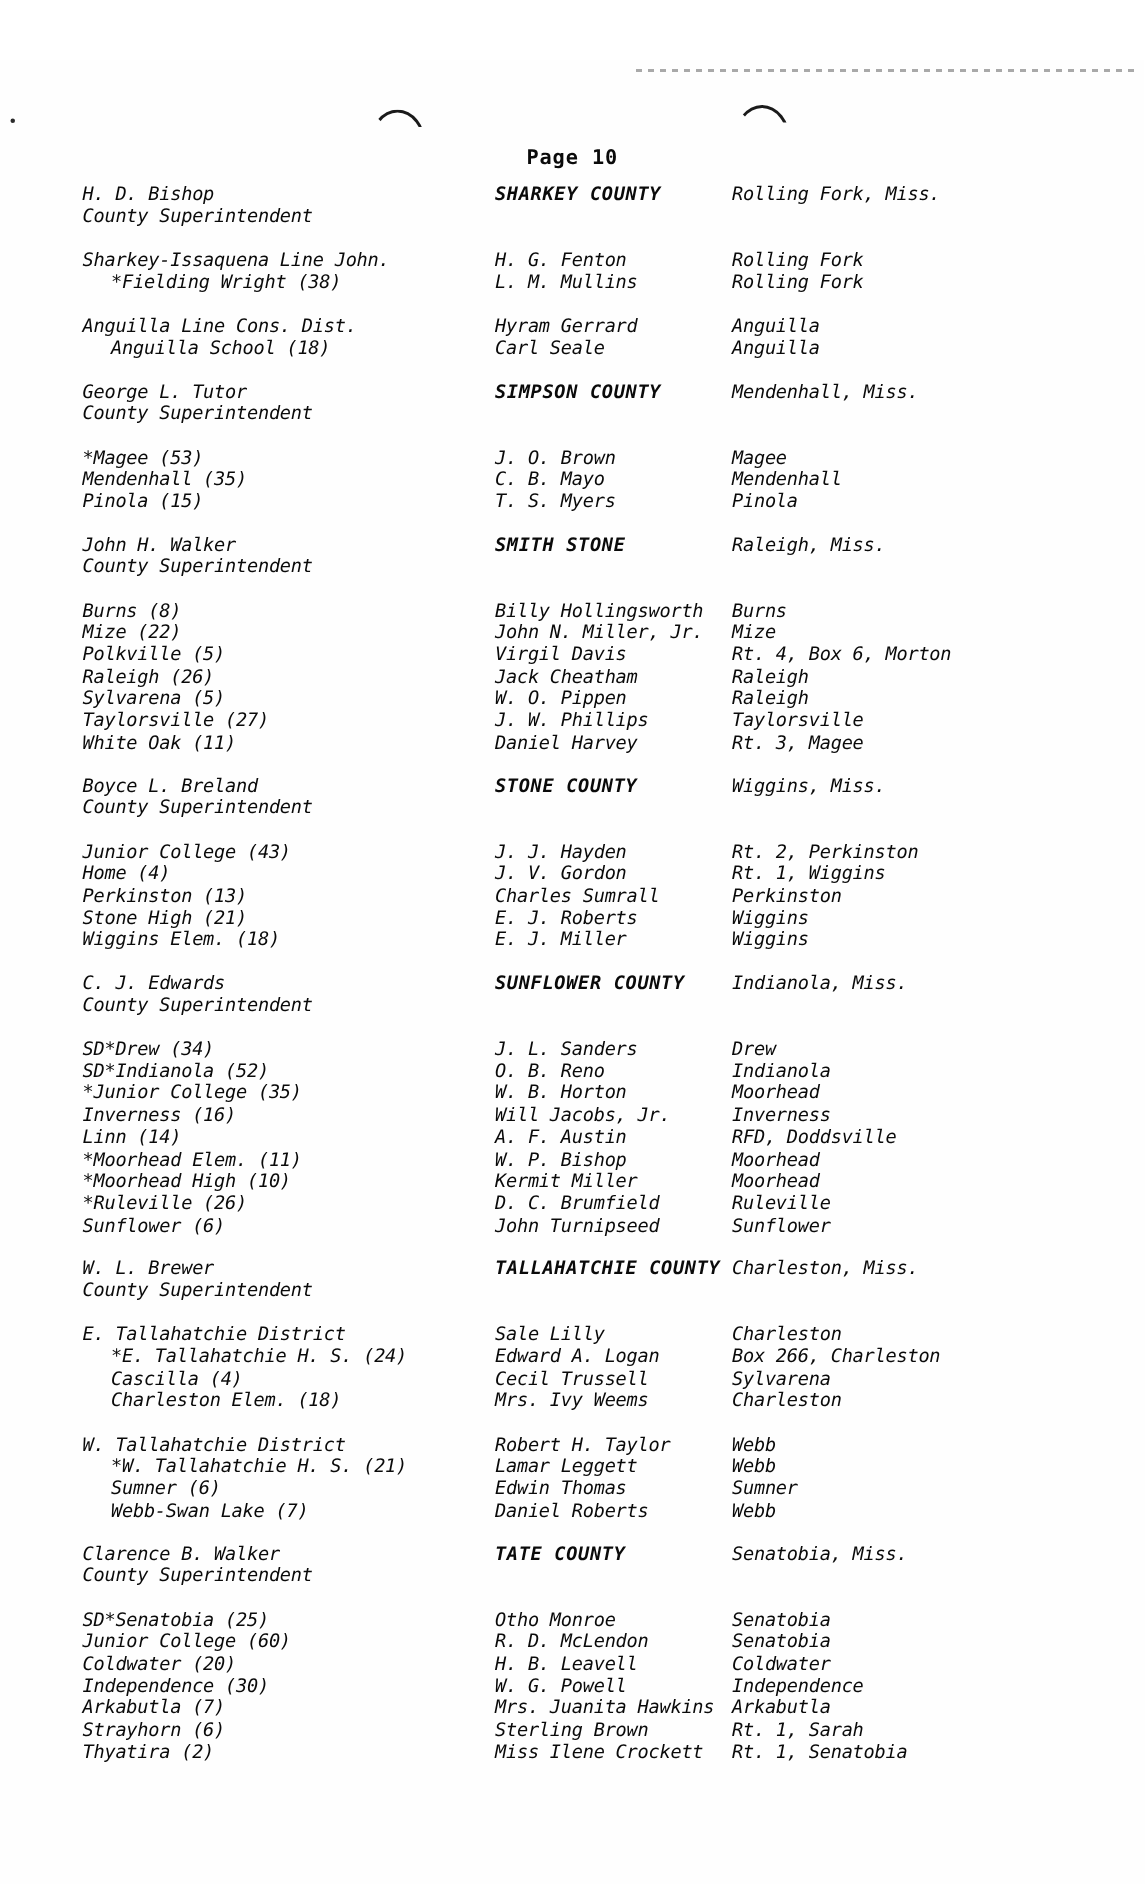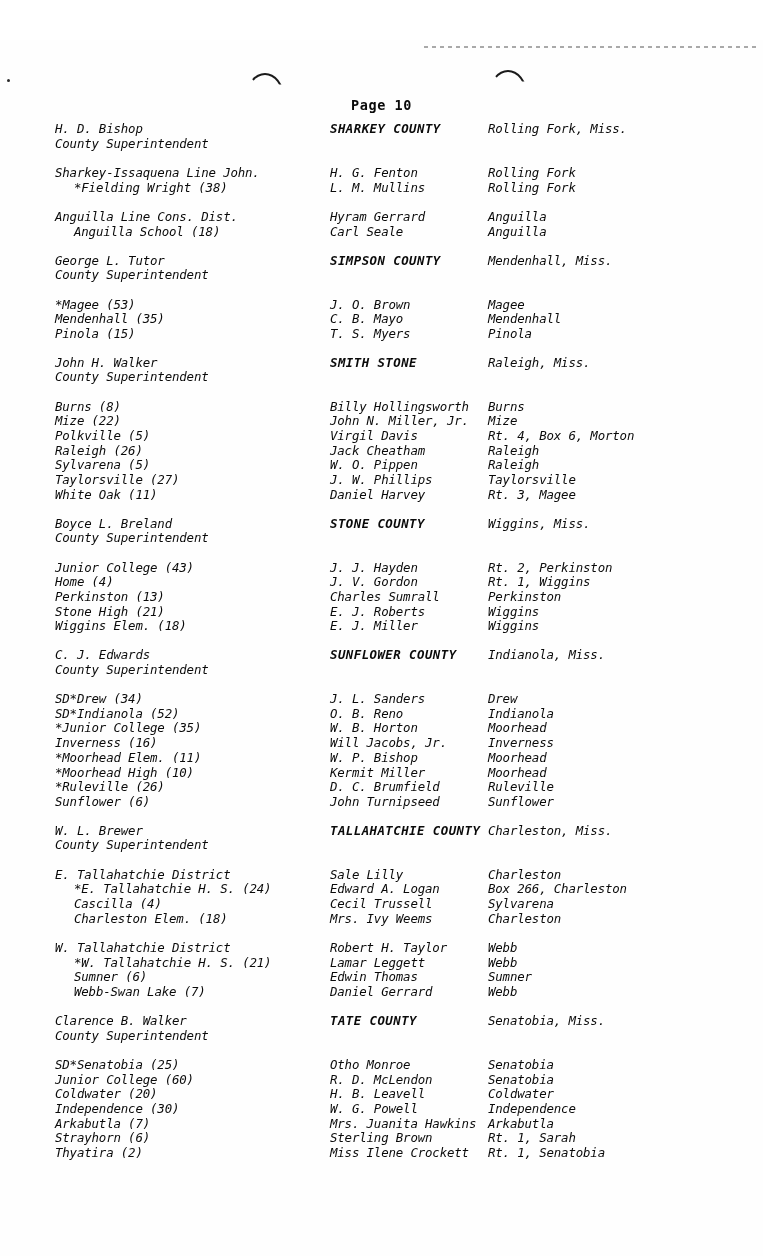--- a/index.html
+++ b/index.html
@@ -313,20 +313,25 @@
           <span class="c1">*Junior College (35)</span>
           <span class="c2">W. B. Horton</span>
           <span class="c3">Moorhead</span>
         </div>
         <div class="row">
           <span class="c1">Inverness (16)</span>
           <span class="c2">Will Jacobs, Jr.</span>
           <span class="c3">Inverness</span>
         </div>
         <div class="row">
+          <span class="c1">Linn (14)</span>
+          <span class="c2">A. F. Austin</span>
+          <span class="c3">RFD, Doddsville</span>
+        </div>
+        <div class="row">
           <span class="c1">*Moorhead Elem. (11)</span>
           <span class="c2">W. P. Bishop</span>
           <span class="c3">Moorhead</span>
         </div>
         <div class="row">
           <span class="c1">*Moorhead High (10)</span>
           <span class="c2">Kermit Miller</span>
           <span class="c3">Moorhead</span>
         </div>
         <div class="row">
@@ -381,21 +386,21 @@
           <span class="c2">Lamar Leggett</span>
           <span class="c3">Webb</span>
         </div>
         <div class="row">
           <span class="c1 indent">Sumner (6)</span>
           <span class="c2">Edwin Thomas</span>
           <span class="c3">Sumner</span>
         </div>
         <div class="row">
           <span class="c1 indent">Webb-Swan Lake (7)</span>
-          <span class="c2">Daniel Gerrard</span>
+          <span class="c2">Daniel Roberts</span>
           <span class="c3">Webb</span>
         </div>
       </div>
       <div class="block">
         <div class="row">
           <span class="c1">Clarence B. Walker</span>
           <span class="c2 county">TATE COUNTY</span>
           <span class="c3">Senatobia, Miss.</span>
         </div>
         <div class="row">

